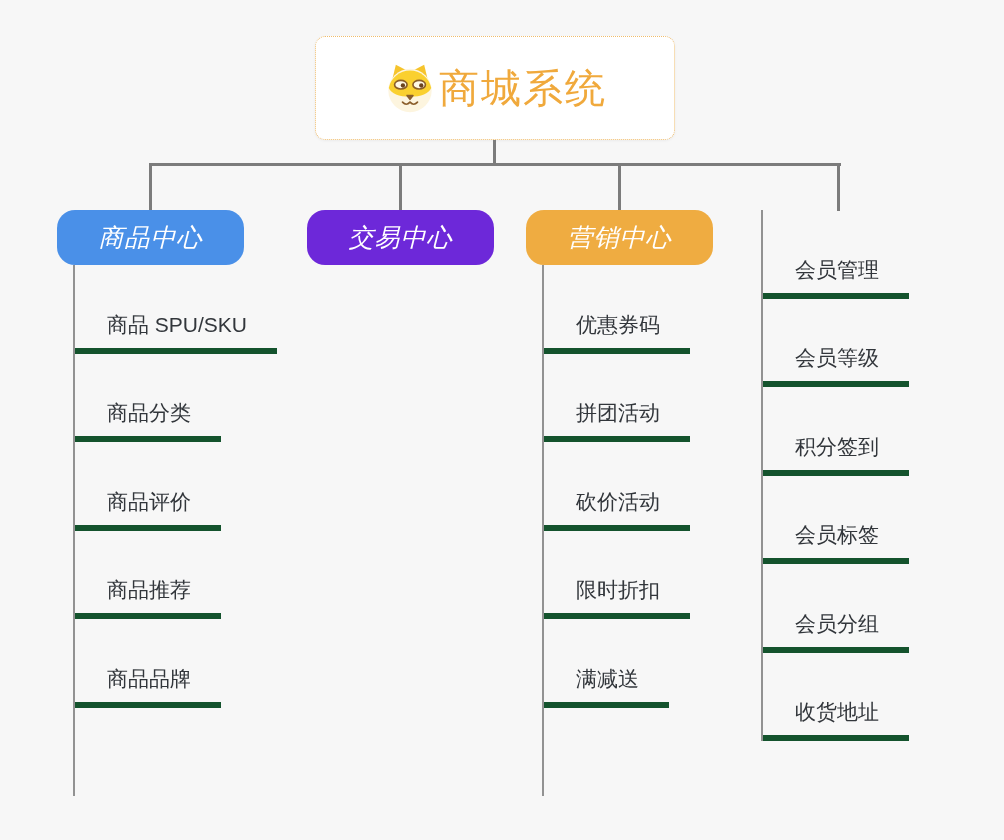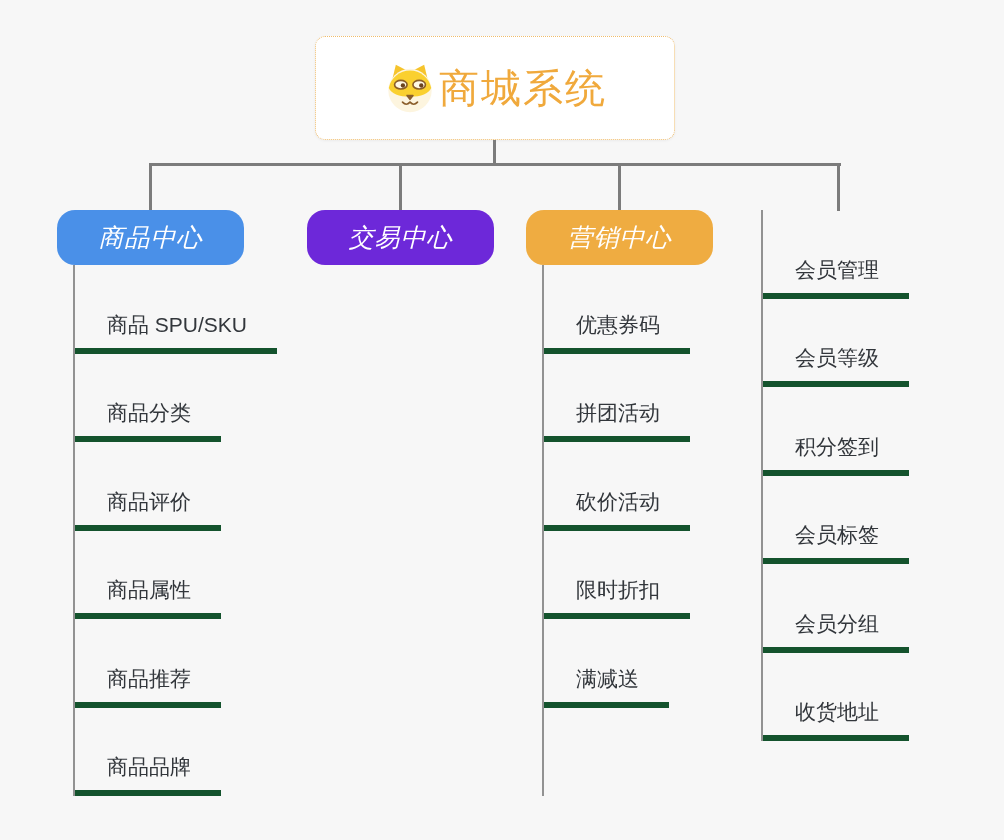--- a/index.html
+++ b/index.html
@@ -120,23 +120,20 @@
         <div class="sub-row">
           <span class="sub-label">商品 SPU/SKU</span>
         </div>
         <div class="sub-row">
           <span class="sub-label">商品分类</span>
         </div>
         <div class="sub-row">
           <span class="sub-label">商品评价</span>
         </div>
         <div class="sub-row">
-          <span class="sub-label">商品属性</span>
-        </div>
-        <div class="sub-row">
           <span class="sub-label">商品推荐</span>
         </div>
         <div class="sub-row">
           <span class="sub-label">商品品牌</span>
         </div>
       </div>
     </div>
     <div class="connector" style="left: 399px; top: 163px; width: 3px; height: 48px;"></div>
     <div class="branch-col" style="left: 307px;">
       <div class="branch-head" style="background: #6d28d9;">交易中心</div>

